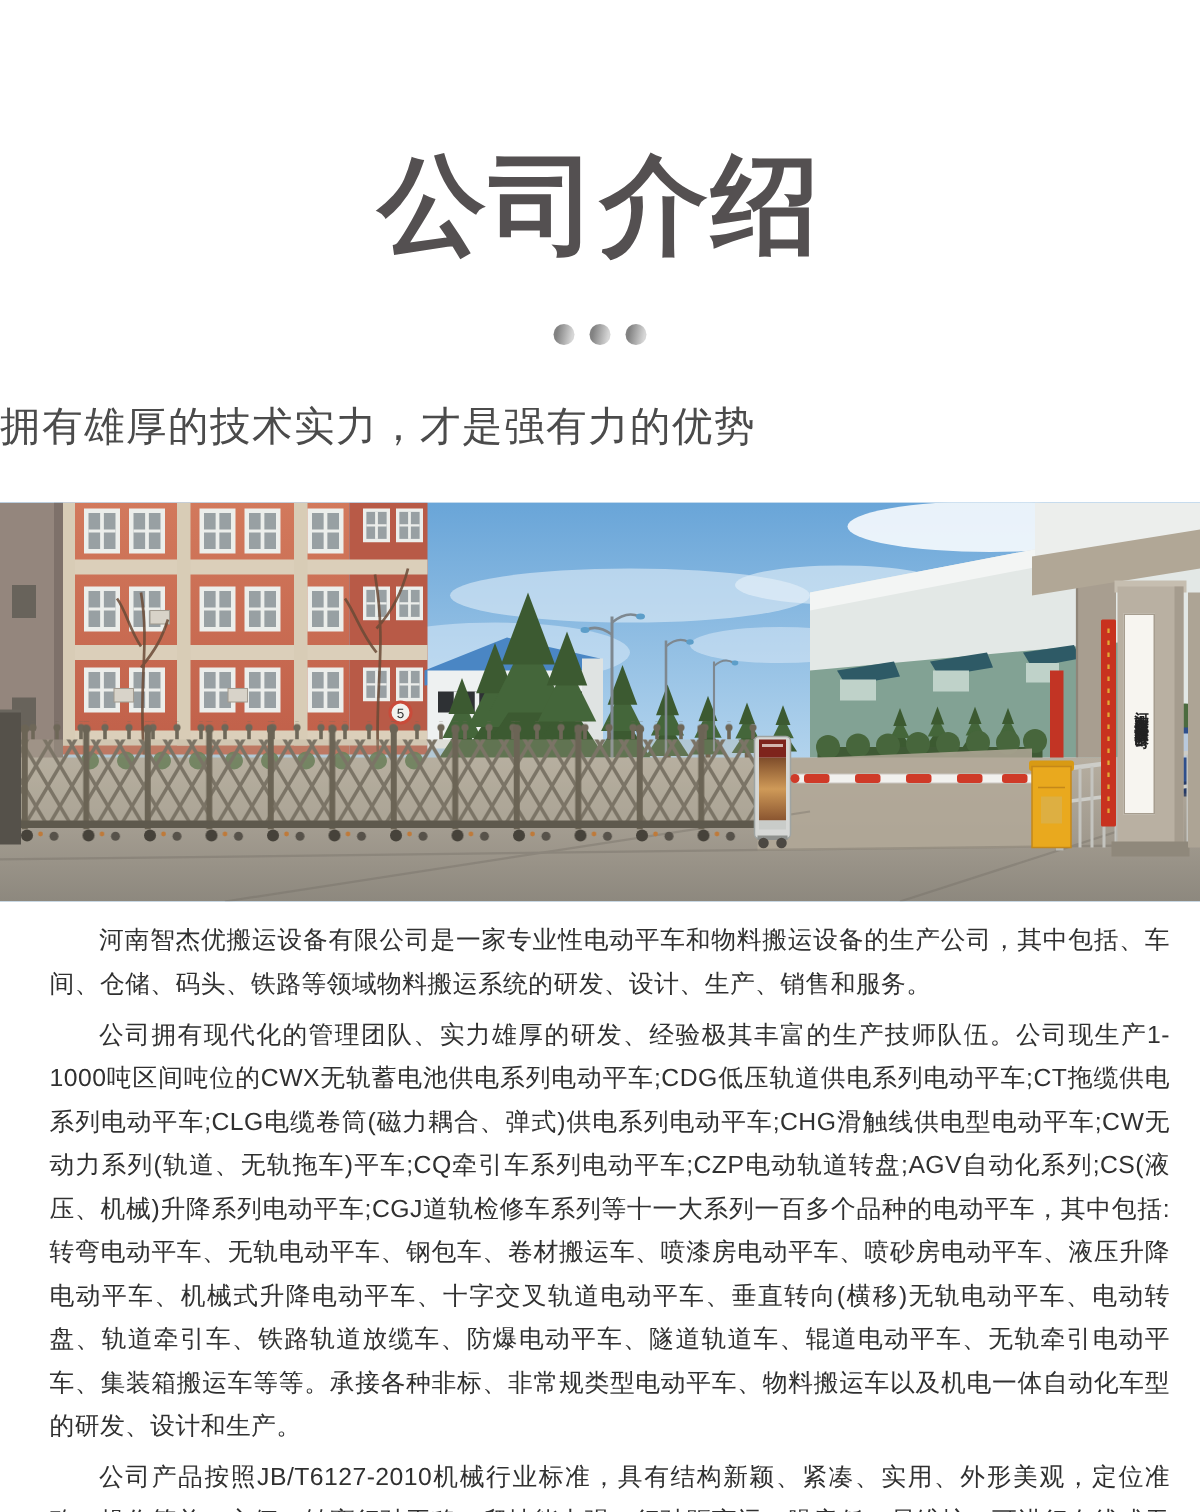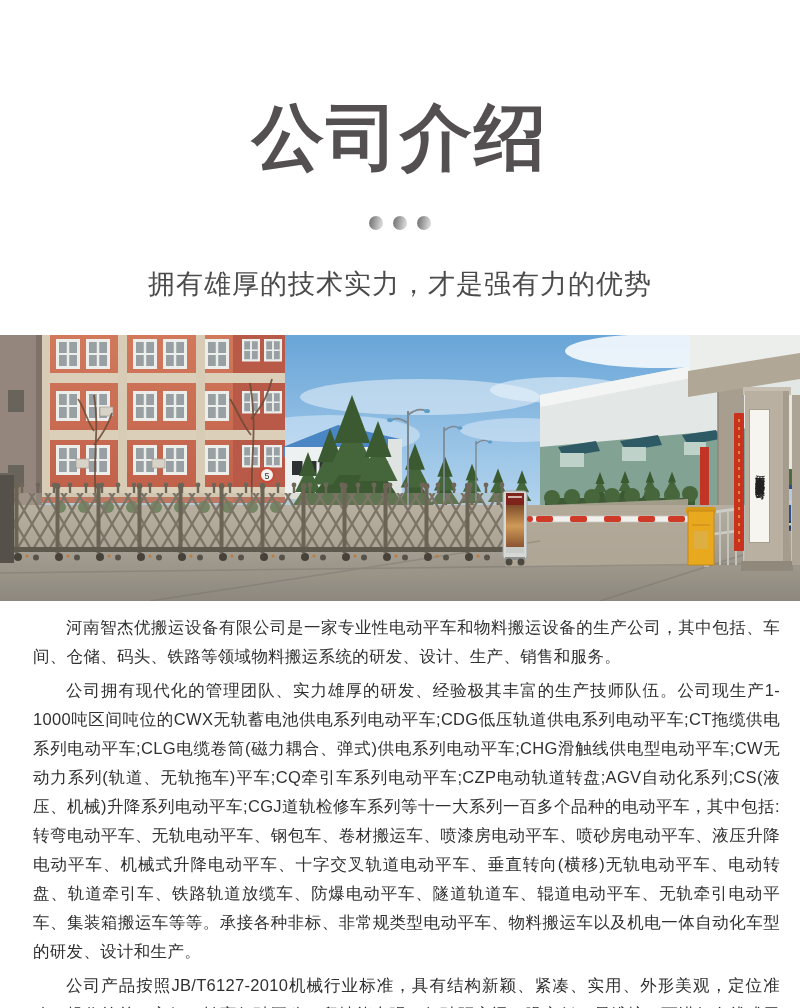--- a/index.html
+++ b/index.html
@@ -4,21 +4,21 @@
 <style>
   html,body{margin:0;padding:0;background:#ffffff;}
   .page{width:800px;height:1008px;margin:0 auto;background:#fff;overflow:hidden;
         font-family:"Liberation Sans","DejaVu Sans",sans-serif;}
   
   .hero-title{margin:0;padding-top:100px;text-align:center;font-size:72px;line-height:1.05;
         font-weight:bold;color:#545051;letter-spacing:2px;}
   .dots{margin-top:40px;text-align:center;font-size:0;}
   .dot{display:inline-block;width:14px;height:14px;border-radius:50%;margin:0 5px;
         background:linear-gradient(100deg,#828282 20%,#d6d6d6 85%);}
-  .subtitle{margin:36px 0 0;text-align:center;font-size:27px;color:#4b4b4b;letter-spacing:1px;}
+  .subtitle{margin:36px 0 0;font-size:27px;color:#4b4b4b;letter-spacing:1px;}
   
   .photo{position:relative;width:800px;height:266px;margin:33px 0 0;overflow:hidden;background:#9fc3e2;}
   .photo svg{display:block;}
   .pillar-sign{position:absolute;left:749px;top:74px;width:21px;height:134px;box-sizing:border-box;
         background:#f7f5f0;border:1px solid #a69d8f;writing-mode:vertical-rl;text-orientation:upright;
         font-size:9.5px;letter-spacing:1.3px;line-height:18px;font-weight:bold;color:#222;
         text-align:center;overflow:hidden;}
   
   .intro{padding:12px 20px 0 33px;font-size:16.5px;line-height:29px;color:#303030;
         text-align:justify;letter-spacing:0.3px;}

